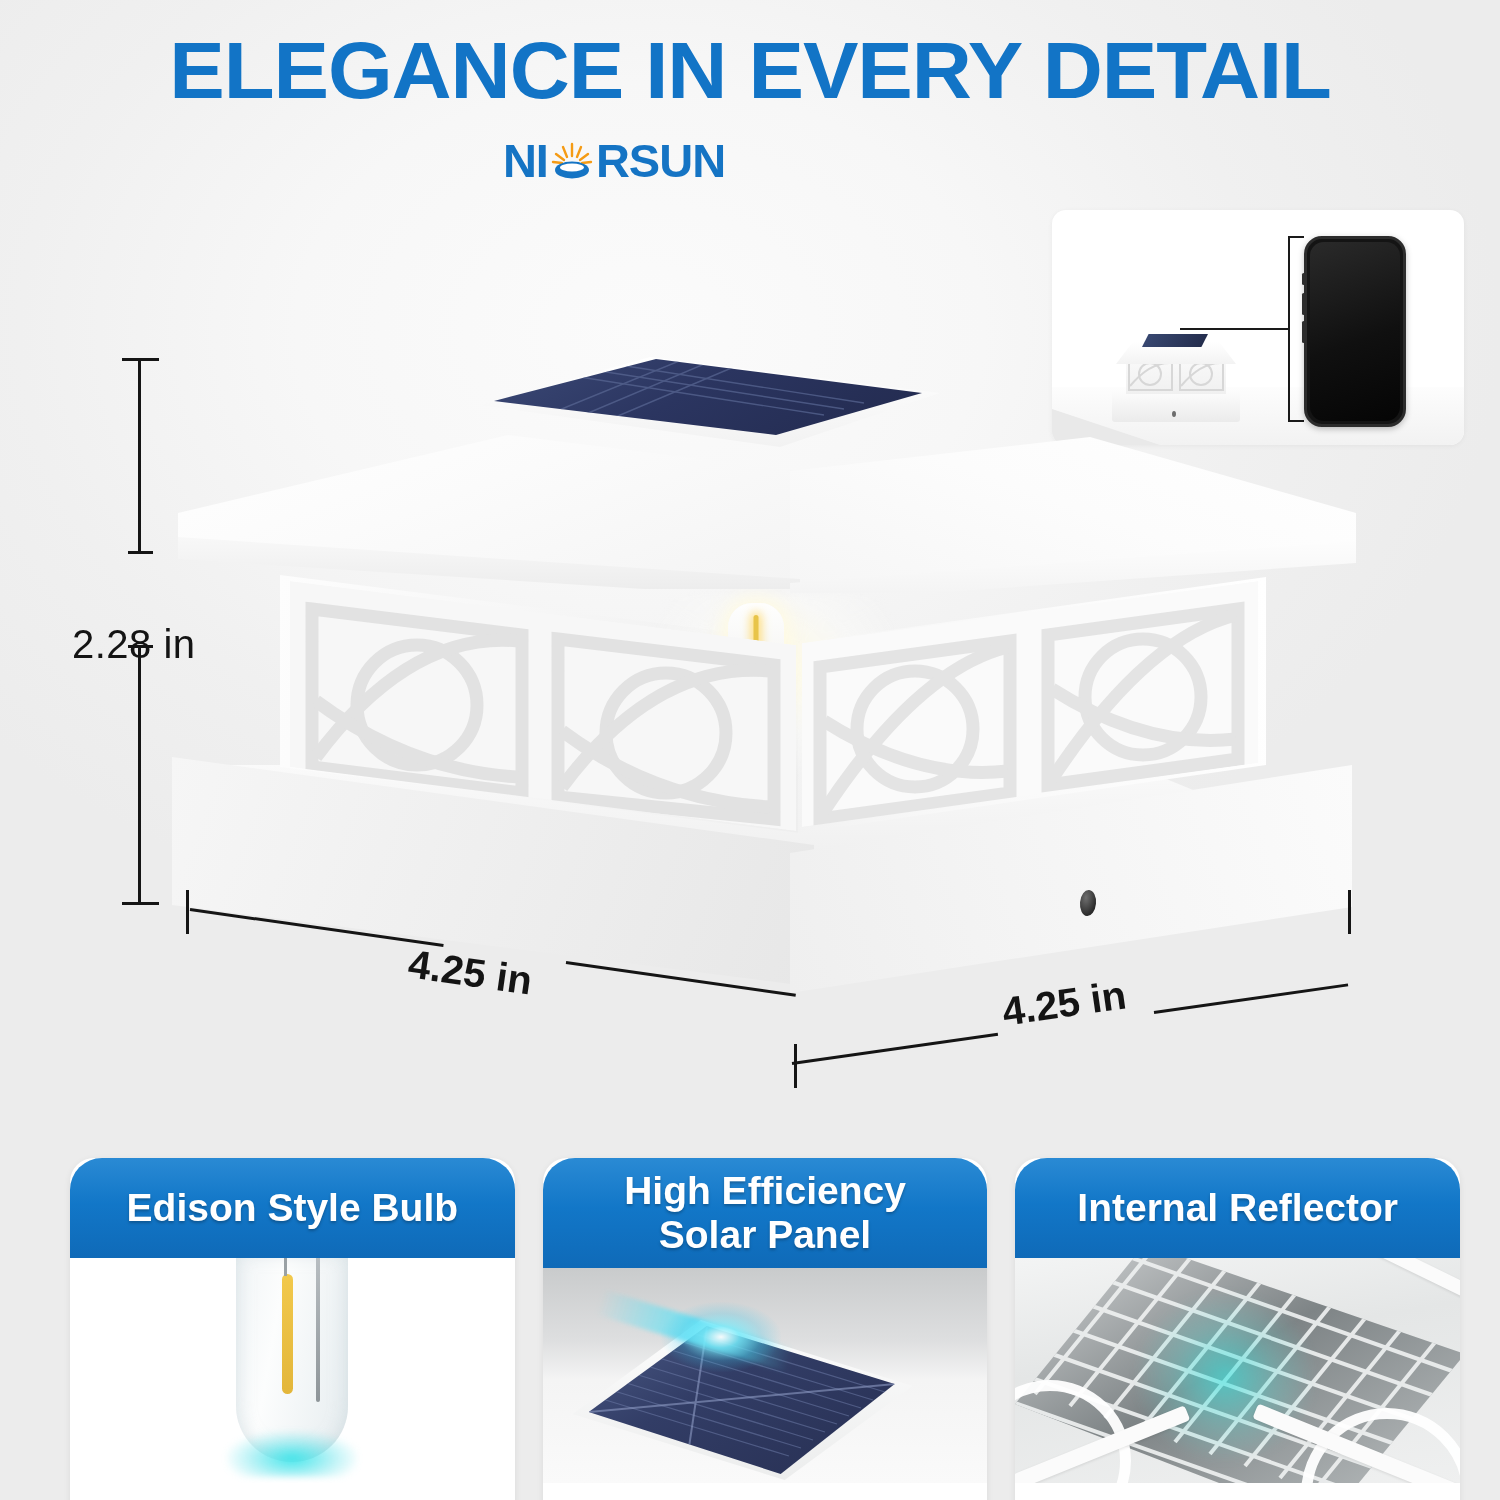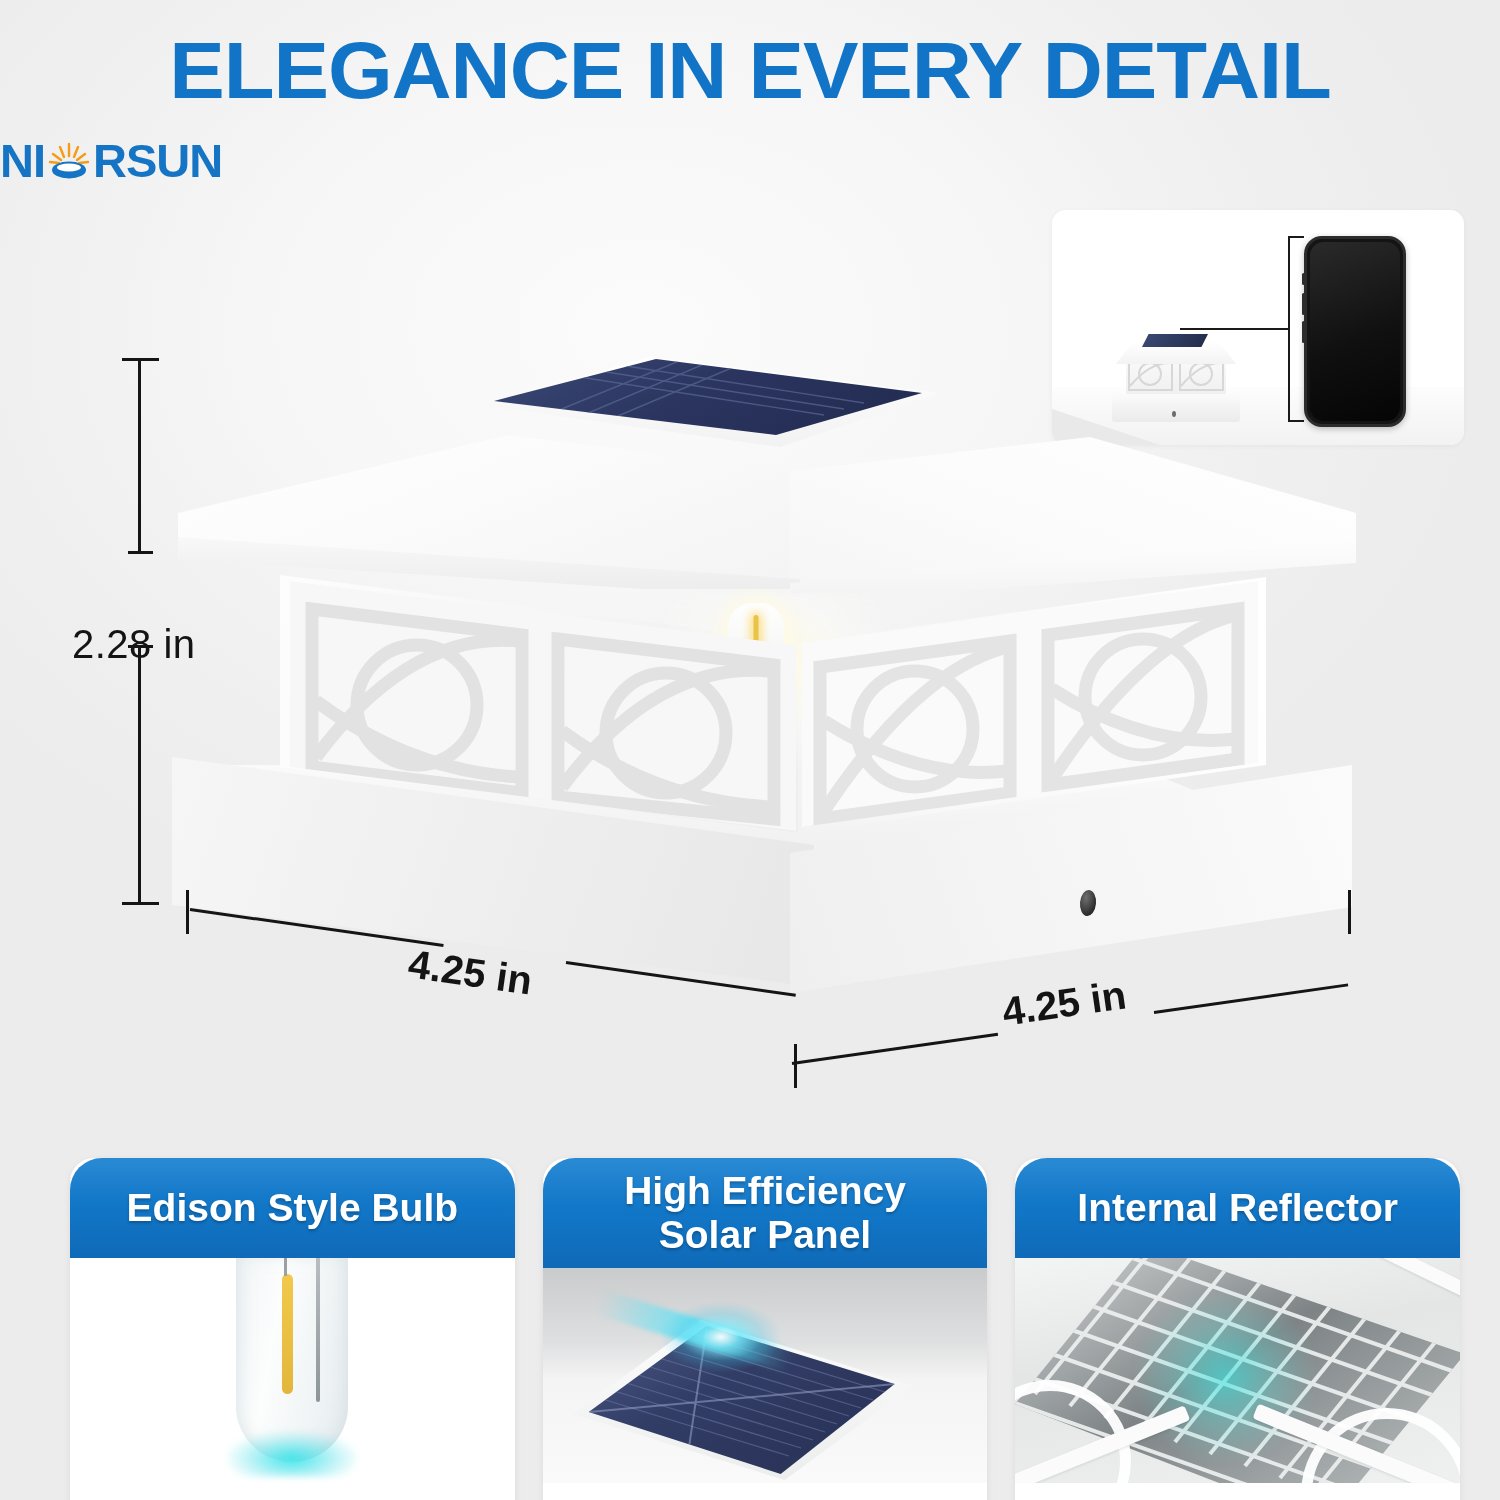--- a/index.html
+++ b/index.html
@@ -21,21 +21,21 @@
     font-size:80px;line-height:86px;font-weight:bold;
     letter-spacing:-1px;
     color:#1274c6;
     font-family:"Liberation Sans", sans-serif;
     transform:scaleX(1.04);
     white-space:nowrap;
   }
 
   
   .brand{
-    position:absolute;left:0;top:132px;width:1228px;
+    position:absolute;left:0;top:132px;width:1228px;text-align:center;
     height:56px;
   }
   .brand-inner{display:inline-flex;align-items:center;height:56px;}
   .brand-txt{
     font-size:47px;font-weight:bold;color:#1574c4;letter-spacing:-1px;
     font-family:"Liberation Sans", sans-serif;line-height:47px;
   }
   .sun-mark{
     position:relative;width:46px;height:46px;margin:0 1px;
     display:inline-block;vertical-align:middle;

